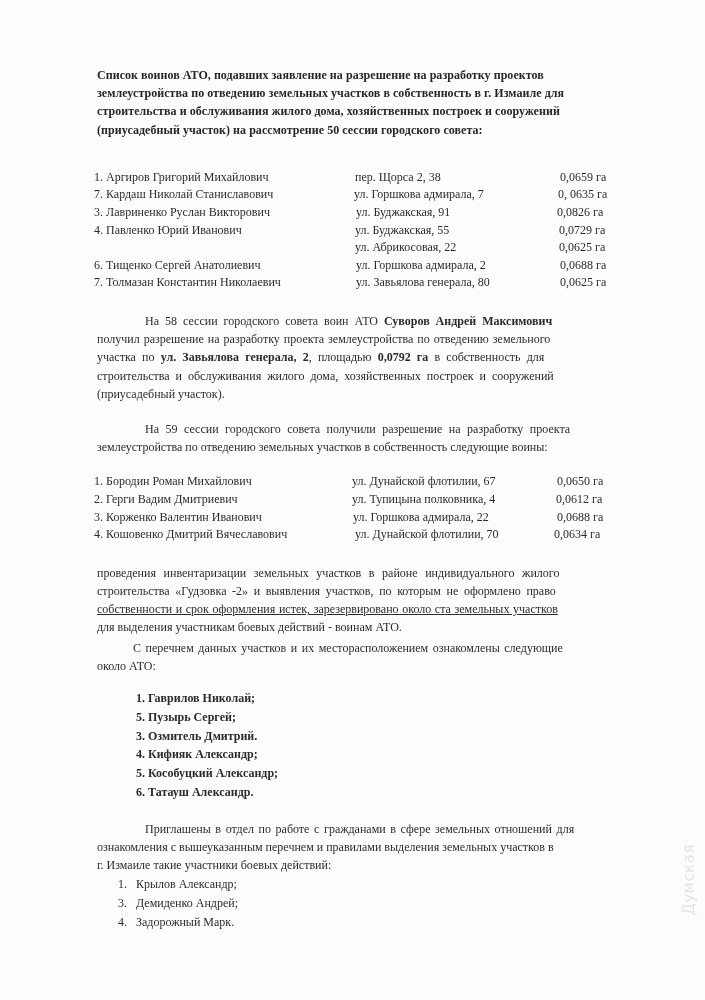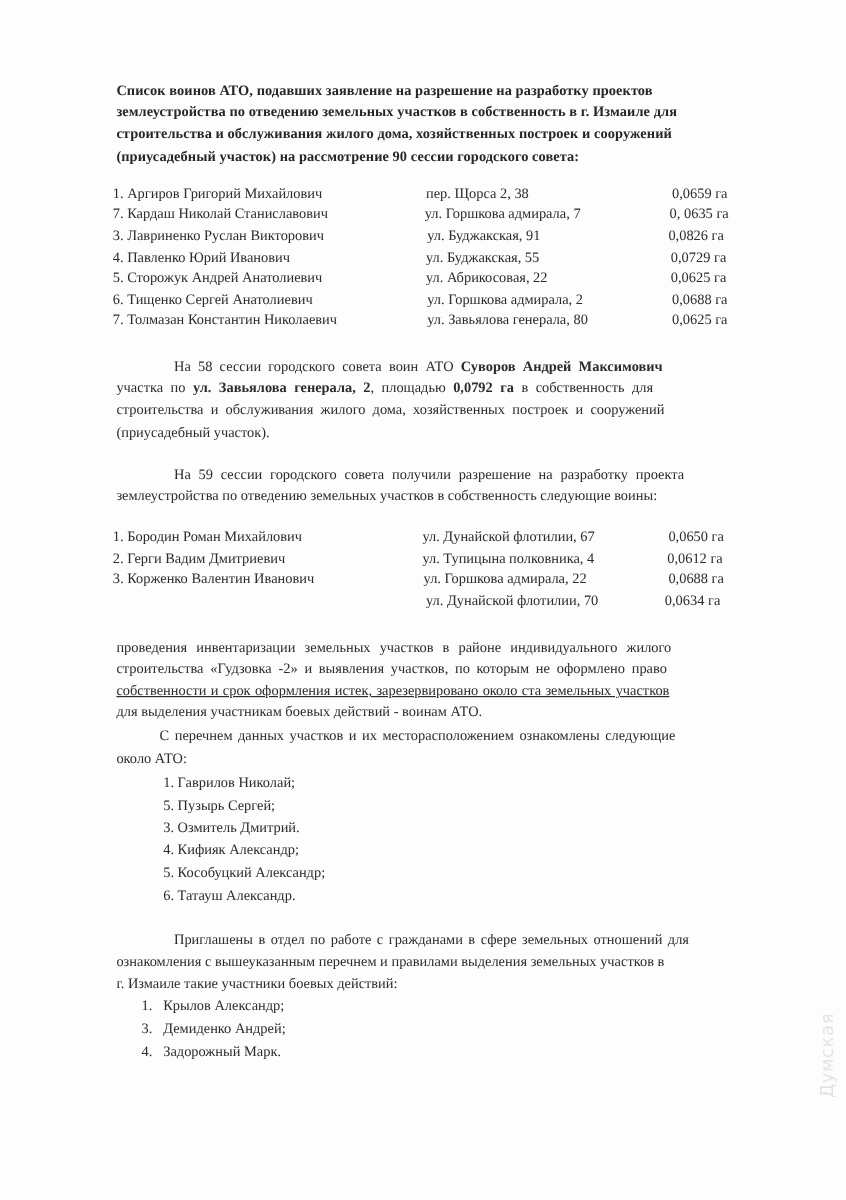--- a/index.html
+++ b/index.html
@@ -81,24 +81,24 @@
 </head>
 <body>
 
 <div class="page">
   <div class="content">
 
     <p class="title">
       <span class="line">Список воинов АТО, подавших заявление на  разрешение на разработку проектов</span>
       <span class="line">землеустройства по отведению земельных участков в собственность в г. Измаиле для</span>
       <span class="line">строительства и обслуживания жилого дома, хозяйственных построек и сооружений</span>
-      <span class="line">(приусадебный участок) на рассмотрение 90 сессии городского совета:</span>
-    </p>
-
-    <div class="table3" style="margin-top:13px;text-decoration:underline;">
+      <span class="line">(приусадебный участок) на рассмотрение 50 сессии городского совета:</span>
+    </p>
+
+    <div class="table3" style="margin-top:29px;text-decoration:underline;">
       <div class="row">
         <span class="name">1. Аргиров Григорий Михайлович</span>
         <span class="addr" style="left:258px">пер. Щорса 2, 38</span>
         <span class="area" style="left:463px">0,0659 га</span>
       </div>
       <div class="row">
         <span class="name">7. Кардаш Николай Станиславович</span>
         <span class="addr" style="left:257px">ул. Горшкова адмирала, 7</span>
         <span class="area" style="left:461px">0, 0635 га</span>
       </div>
@@ -106,38 +106,38 @@
         <span class="name">3. Лавриненко Руслан Викторович</span>
         <span class="addr" style="left:259px">ул. Буджакская, 91</span>
         <span class="area" style="left:460px">0,0826 га</span>
       </div>
       <div class="row">
         <span class="name">4. Павленко Юрий Иванович</span>
         <span class="addr" style="left:258px">ул. Буджакская, 55</span>
         <span class="area" style="left:462px">0,0729 га</span>
       </div>
       <div class="row">
-        <span class="name">5. Сторожук Андрей Анатолиевич</span>
         <span class="addr" style="left:258px">ул. Абрикосовая, 22</span>
         <span class="area" style="left:462px">0,0625 га</span>
       </div>
       <div class="row">
         <span class="name">6. Тищенко Сергей Анатолиевич</span>
         <span class="addr" style="left:259px">ул. Горшкова адмирала, 2</span>
         <span class="area" style="left:463px">0,0688 га</span>
       </div>
       <div class="row">
         <span class="name">7. Толмазан Константин Николаевич</span>
         <span class="addr" style="left:259px">ул. Завьялова генерала, 80</span>
         <span class="area" style="left:463px">0,0625 га</span>
       </div>
     </div>
 
     <p class="para" style="margin-top:21px;">
       <span class="line" style="word-spacing:3px;"><span class="indent"></span><span>На 58 сессии городского совета  воин АТО </span><span class="b">Суворов Андрей Максимович</span></span>
+      <span class="line" style="word-spacing:1px;">получил разрешение на разработку проекта землеустройства по отведению земельного</span>
       <span class="line" style="word-spacing:3.2px;"><span>участка по </span><span class="b">ул. Завьялова генерала, 2</span><span>, площадью </span><span class="b">0,0792 га</span><span> в собственность для</span></span>
       <span class="line" style="word-spacing:3px;">строительства и обслуживания жилого дома, хозяйственных построек и сооружений</span>
       <span class="line">(приусадебный участок).</span>
     </p>
 
     <p class="para" style="margin-top:17px;">
       <span class="line" style="word-spacing:3.5px;"><span class="indent"></span><span>На 59 сессии городского совета получили разрешение на разработку проекта</span></span>
       <span class="line">землеустройства по отведению земельных участков в собственность следующие воины:</span>
     </p>
 
@@ -151,37 +151,38 @@
         <span class="name">2. Герги Вадим Дмитриевич</span>
         <span class="addr" style="left:255px">ул. Тупицына полковника, 4</span>
         <span class="area" style="left:459px">0,0612 га</span>
       </div>
       <div class="row">
         <span class="name">3. Корженко Валентин Иванович</span>
         <span class="addr" style="left:256px">ул. Горшкова адмирала, 22</span>
         <span class="area" style="left:460px">0,0688 га</span>
       </div>
       <div class="row">
+        <span class="name">4. Кошовенко Дмитрий Вячеславович</span>
         <span class="addr" style="left:258px">ул. Дунайской флотилии, 70</span>
         <span class="area" style="left:457px">0,0634 га</span>
       </div>
     </div>
 
     <p class="para" style="margin-top:21px;">
       <span class="line" style="word-spacing:4.6px;">проведения инвентаризации земельных участков в районе индивидуального жилого</span>
       <span class="line" style="word-spacing:2.6px;">строительства «Гудзовка -2» и выявления участков, по которым не оформлено право</span>
       <span class="line" style="word-spacing:0.6px;text-decoration:underline;">собственности и срок оформления истек, зарезервировано около ста земельных участков</span>
       <span class="line">для выделения участникам боевых действий - воинам АТО.</span>
     </p>
 
     <p class="para" style="margin-top:2px;">
       <span class="line" style="word-spacing:1.6px;"><span class="indent" style="width:36px"></span><span>С перечнем данных участков и их месторасположением ознакомлены следующие</span></span>
       <span class="line">около АТО:</span>
     </p>
-    <ul class="list" style="margin-left:39px; margin-top:2px;">
+    <ul class="list" style="margin-left:39px; margin-top:14px;font-weight:bold;">
       <li>1. Гаврилов Николай;</li>
       <li>5. Пузырь Сергей;</li>
       <li>3. Озмитель Дмитрий.</li>
       <li>4. Кифияк Александр;</li>
       <li>5. Кособуцкий Александр;</li>
       <li>6. Татауш Александр.</li>
     </ul>
 
     <p class="para" style="margin-top:18px;">
       <span class="line" style="word-spacing:1.6px;"><span class="indent"></span><span>Приглашены в отдел по работе с гражданами в сфере земельных отношений для</span></span>

